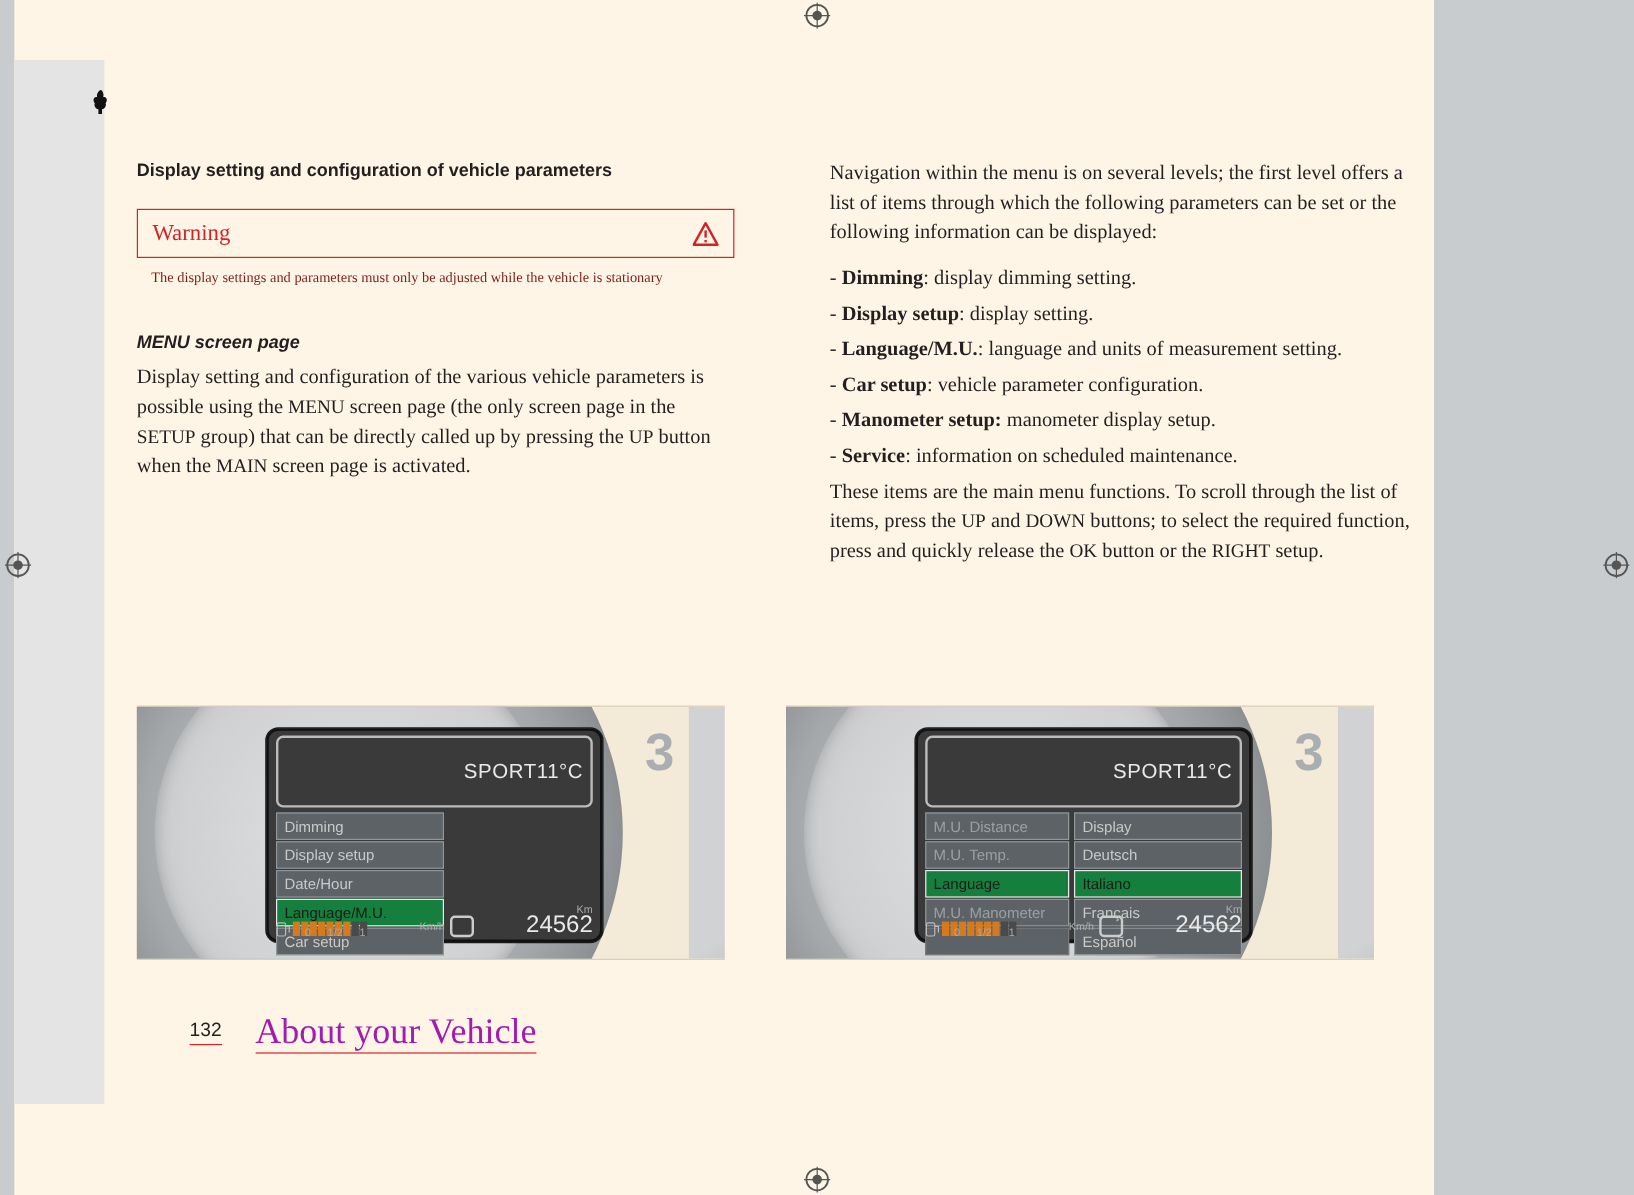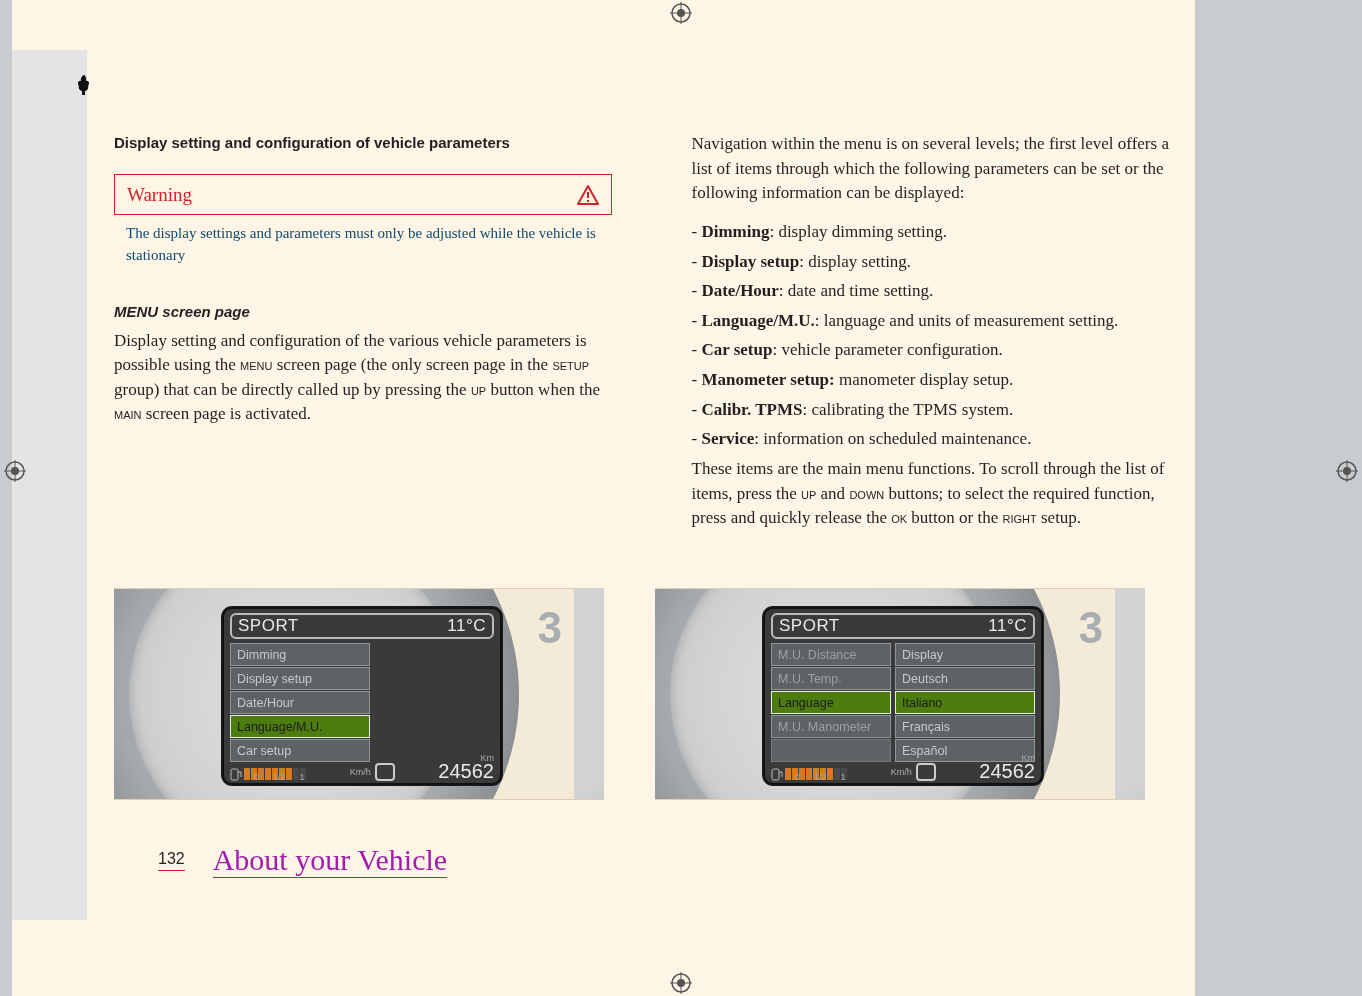--- a/index.html
+++ b/index.html
@@ -11,45 +11,45 @@
   .crop-bottom { position:absolute; bottom:2px; left:50%; transform:translateX(-50%); }
   .crop-left   { position:absolute; top:460px; left:4px; }
   .crop-right  { position:absolute; top:460px; right:4px; }
   .crop-mark svg { display:block; }
 
   .content { position:absolute; top:132px; left:114px; width:1075px; display:flex; gap:80px; }
   .col { width:510px; font-size:17px; line-height:1.45; }
   .section-title { font-family: Arial, sans-serif; font-weight:bold; font-size:15px; margin-bottom:20px; }
   .warning-box { border:1px solid #d2232a; padding:6px 12px; display:flex; justify-content:space-between; align-items:center; color:#d2232a; font-size:19px; margin-bottom:8px; }
   .warning-tri { width:22px; height:22px; }
-  .warning-text { color:#0c4a6e; font-size:15px; padding:0 12px 10px 12px; margin-bottom:24px; }
+  .warning-text { color:#7f1d1d; font-size:12px; padding:0 12px 10px 12px; margin-bottom:24px; }
   .subhead { font-family: Arial, sans-serif; font-style:italic; font-weight:bold; font-size:15px; margin-bottom:6px; }
   .para { margin-bottom:14px; }
-  .sans { font-family: Liberation Sans, sans-serif; font-size:11px; }
+  .sans { font-family: Liberation Serif, serif; font-size:16px; }
   .list-item { margin-bottom:5px; }
   .list-item b { font-weight:bold; }
 
   .footer { position:absolute; left:114px; bottom:118px; display:flex; align-items:center; gap:28px;margin-left:44px; }
   .page-num { font-family: Arial, sans-serif; font-size:16px; border-bottom:1px solid #d2232a; padding-bottom:2px; }
   .footer-title { font-size:30px; color:#a21caf; border-bottom:1px solid #d2232a; padding-bottom:0px; }
 
   .dashimg { position:absolute; width:490px; height:210px; background:#f3ead8; border-top:1px solid #ddd0b8; border-bottom:1px solid #ddd0b8; overflow:hidden; }
   .dash-left  { left:114px; bottom:196px; }
   .dash-right { left:655px; bottom:196px; }
 
   .gauge { position:absolute; top:-120px; left:-45px; width:450px; height:450px; border-radius:50%;
            background: radial-gradient(circle at 50% 50%, #cfd3d5 0%, #a4a8aa 55%, #8d9193 70%, #6c7072 80%); }
   .gauge-inner { position:absolute; top:60px; left:60px; width:330px; height:330px; border-radius:50%;
                  background: radial-gradient(circle at 50% 50%, #e0e1e2 0%, #cfd1d3 60%, #b4b6b8 100%); box-shadow:inset 0 0 12px rgba(0,0,0,0.2); }
   .big3 { position:absolute; top:14px; right:42px; font-family:Arial,sans-serif; font-size:44px; color:#a8aeb1; font-weight:bold; }
   .lcd { position:absolute; top:18px; left:108px; width:280px; height:178px; background:#3a3a3a; border-radius:10px; box-shadow:inset 0 0 0 2px #111, 0 0 0 1px #1b1b1b; padding:6px 8px 4px 8px; box-sizing:border-box; font-family: Arial, sans-serif; color:#c9c9c9; }
-  .lcd-top { display:flex; justify-content:space-between; border:2px solid #bcbcbc; border-radius:6px; padding:1px 6px; font-size:17px; color:#e9e9e9; letter-spacing:0.5px; margin-bottom:4px; }
+  .lcd-top { display:flex; justify-content:flex-end; border:2px solid #bcbcbc; border-radius:6px; padding:18px 6px; font-size:17px; color:#e9e9e9; letter-spacing:0.5px; margin-bottom:4px; }
   .menu-col, .menu-col2 { display:flex; flex-direction:column; gap:1px; }
   .menu-row { background:#5c6265; border:1px solid #8f979b; font-size:12.5px; padding:2px 6px; height:17px; display:flex; align-items:center; white-space:nowrap; }
-  .menu-row.hl { background:#4d7c0f; color:#1b1b1b; border-color:#e9e9e9; }
+  .menu-row.hl { background:#15803d; color:#1b1b1b; border-color:#e9e9e9; }
   .menu-row.dim { color:#9aa0a3; }
   .menu-row.empty { background:#5c6265; border:1px solid #75797c; }
   .two-col { display:flex; gap:4px; }
   .two-col .menu-col  { width:120px; }
   .two-col .menu-col2 { flex:1; }
   .lcd-bottom { position:absolute; bottom:4px; left:8px; right:8px; display:flex; align-items:flex-end; justify-content:space-between; font-size:10px; color:#bbb; }
   .fuel { display:flex; align-items:center; gap:2px; }
   .fuel-bars { display:flex; gap:1px; }
   .fuel-bars span { width:6px; height:12px; background:#d67a1f; display:inline-block; }
   .fuel-bars span.off { background:#4a4a4a; }
@@ -127,25 +127,23 @@
       <div class="para">
         <span>Display setting and configuration of the various vehicle parameters is possible using the </span><span class="sans">MENU</span><span> screen page (the only screen page in the </span><span class="sans">SETUP</span><span> group) that can be directly called up by pressing the </span><span class="sans">UP</span><span> button when the </span><span class="sans">MAIN</span><span> screen page is activated.</span>
       </div>
     </div>
 
     <div class="col">
       <div class="para">Navigation within the menu is on several levels; the first level offers a list of items through which the following parameters can be set or the following information can be displayed:</div>
       <div id="list-host">
           <div class="list-item">- <b>Dimming</b>: display dimming setting.</div>
           <div class="list-item">- <b>Display setup</b>: display setting.</div>
-          <div class="list-item">- <b>Date/Hour</b>: date and time setting.</div>
           <div class="list-item">- <b>Language/M.U.</b>: language and units of measurement setting.</div>
           <div class="list-item">- <b>Car setup</b>: vehicle parameter configuration.</div>
           <div class="list-item">- <b>Manometer setup:</b> manometer display setup.</div>
-          <div class="list-item">- <b>Calibr. TPMS</b>: calibrating the TPMS system.</div>
           <div class="list-item">- <b>Service</b>: information on scheduled maintenance.</div>
         </div>
       <div class="para">
         <span>These items are the main menu functions. To scroll through the list of items, press the </span><span class="sans">UP</span><span> and </span><span class="sans">DOWN</span><span> buttons; to select the required function, press and quickly release the </span><span class="sans">OK</span><span> button or the </span><span class="sans">RIGHT</span><span> setup.</span>
       </div>
     </div>
   </div>
 
   <div class="dashimg dash-left">
     <div class="gauge">

